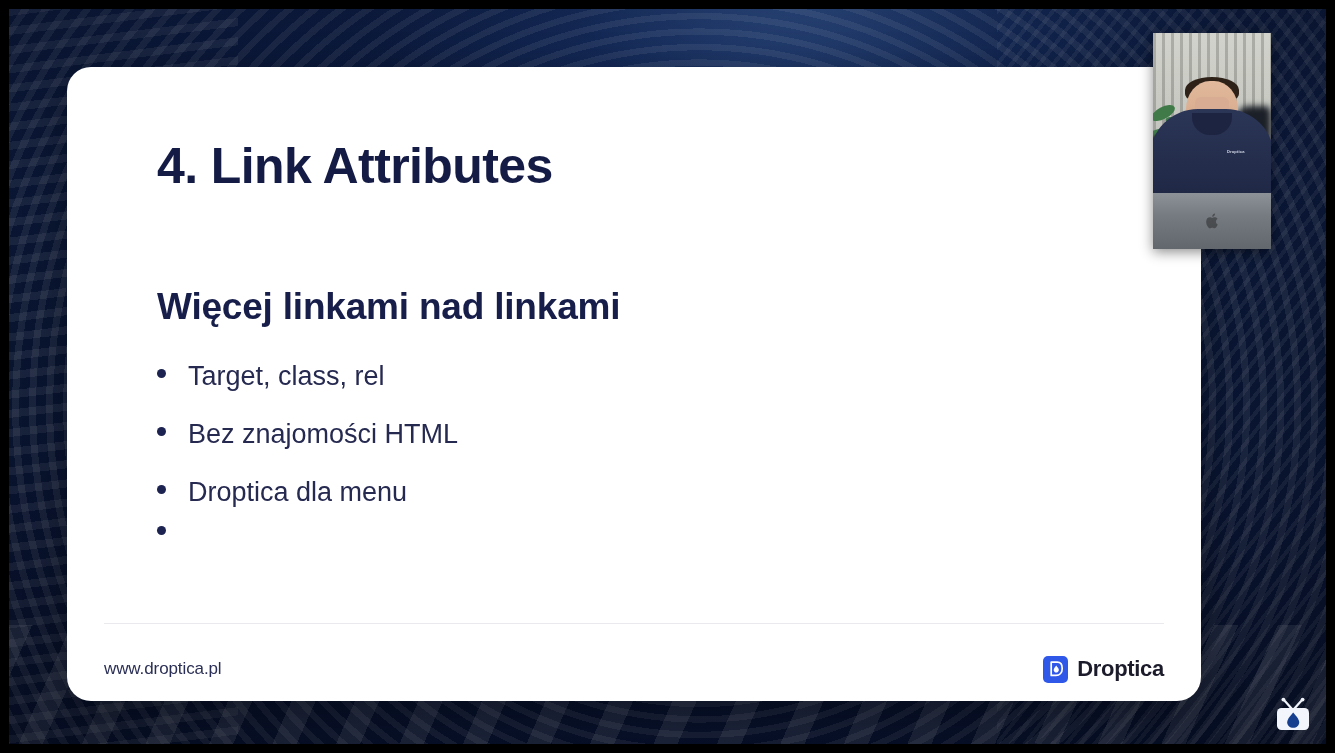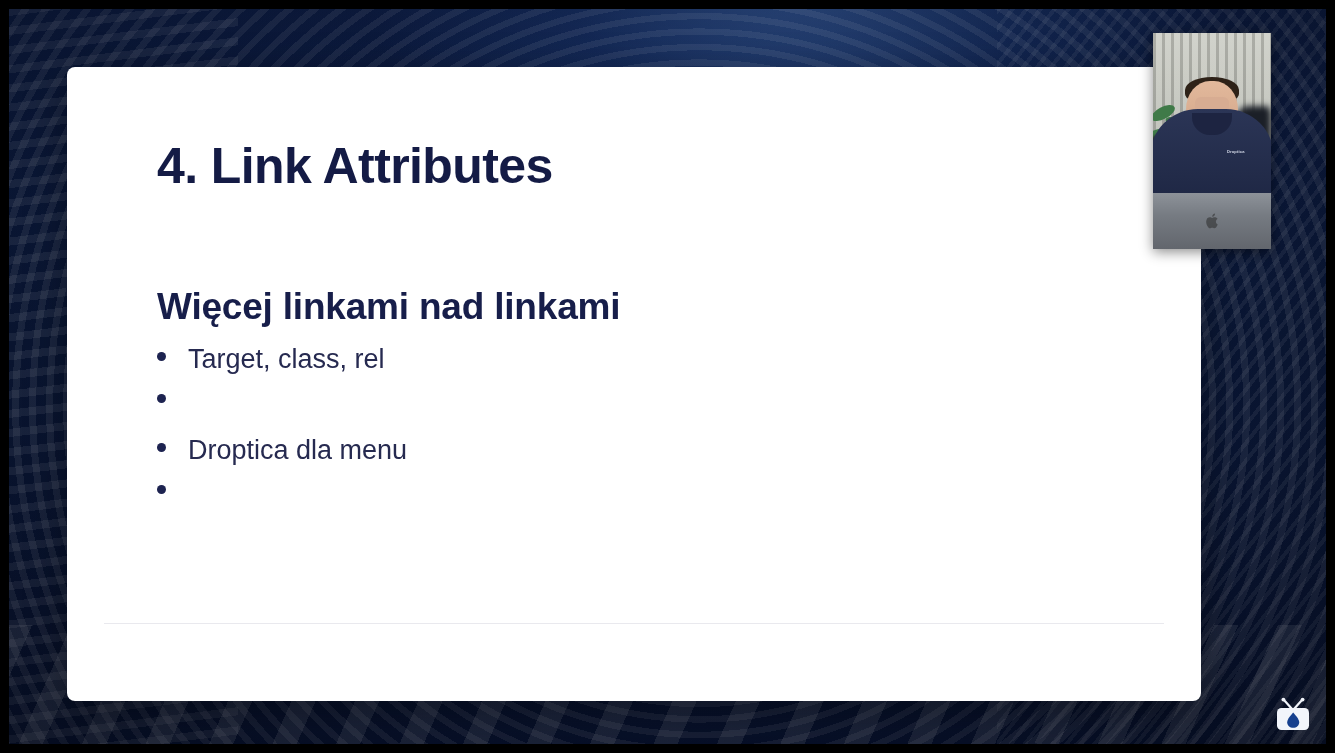--- a/index.html
+++ b/index.html
@@ -114,21 +114,21 @@
   .bar-right  { right:0; top:0;   width:9px;  height:753px; }
 
   
   .slide {
     position: absolute;
     left: 67px;
     top: 67px;
     width: 1134px;
     height: 634px;
     background: #ffffff;
-    border-radius: 8px;
+    border-radius: 24px;
     box-shadow: 0 10px 40px rgba(0,0,0,0.35);
     overflow: hidden;
   }
 
   .slide-inner {
     position: absolute;
     inset: 0;
     padding: 52px 58px 0 90px;
   }
 
@@ -144,21 +144,21 @@
   .slide-subtitle {
     font-size: 37px;
     font-weight: bold;
     color: #171e4a;
     letter-spacing: -0.2px;
     margin-top: 92px;
   }
 
   .bullets {
     list-style: none;
-    margin-top: 15px;
+    margin-top: 32px;
   }
 
   .bullet {
     display: flex;
     align-items: baseline;
     font-size: 27px;
     color: #262a50;
     margin-bottom: 24px;
     line-height: 1.25;
   }
@@ -398,33 +398,47 @@
 
       <div class="slide-subtitle">Więcej linkami nad linkami</div>
 
       <ul class="bullets">
         <li class="bullet">
           <span class="bullet-dot"></span>
           <span>Target, class, rel</span>
         </li>
         <li class="bullet">
           <span class="bullet-dot"></span>
+          <span>Bez znajomości HTML</span>
         </li>
         <li class="bullet">
           <span class="bullet-dot"></span>
           <span>Droptica dla menu</span>
         </li>
         <li class="bullet">
           <span class="bullet-dot"></span>
         </li>
       </ul>
     </div>
 
     <div class="divider"></div>
 
+    <div class="footer">
+      <div class="footer-url">www.droptica.pl</div>
+
+      <div class="brand">
+        <span class="brand-mark">
+          <svg width="16" height="18" viewBox="0 0 16 18" aria-hidden="true">
+            <path d="M3.2 2.2 H9.2 C12.4 2.2 14.2 4.6 14.2 8.4 C14.2 12.6 11.8 15.4 8.0 15.4 H3.2 Z" fill="none" stroke="#ffffff" stroke-width="1.7" stroke-linejoin="round"></path>
+            <path d="M8.2 5.4 C9.9 7.4 10.8 8.7 10.8 10.0 C10.8 11.5 9.6 12.6 8.2 12.6 C6.8 12.6 5.7 11.5 5.7 10.0 C5.7 8.7 6.6 7.4 8.2 5.4 Z" fill="#ffffff"></path>
+          </svg>
+        </span>
+        <span class="brand-name">Droptica</span>
+      </div>
+    </div>
   </div>
 
   <div class="webcam">
     <div class="cam-wall"></div>
     <div class="cam-dark-right"></div>
 
     <svg class="cam-plant" viewBox="0 0 46 96">
       <g fill="#3f7a48">
         <ellipse cx="16" cy="16" rx="13" ry="6" transform="rotate(-28 16 16)"></ellipse>
         <ellipse cx="30" cy="26" rx="12" ry="5" transform="rotate(18 30 26)"></ellipse>

